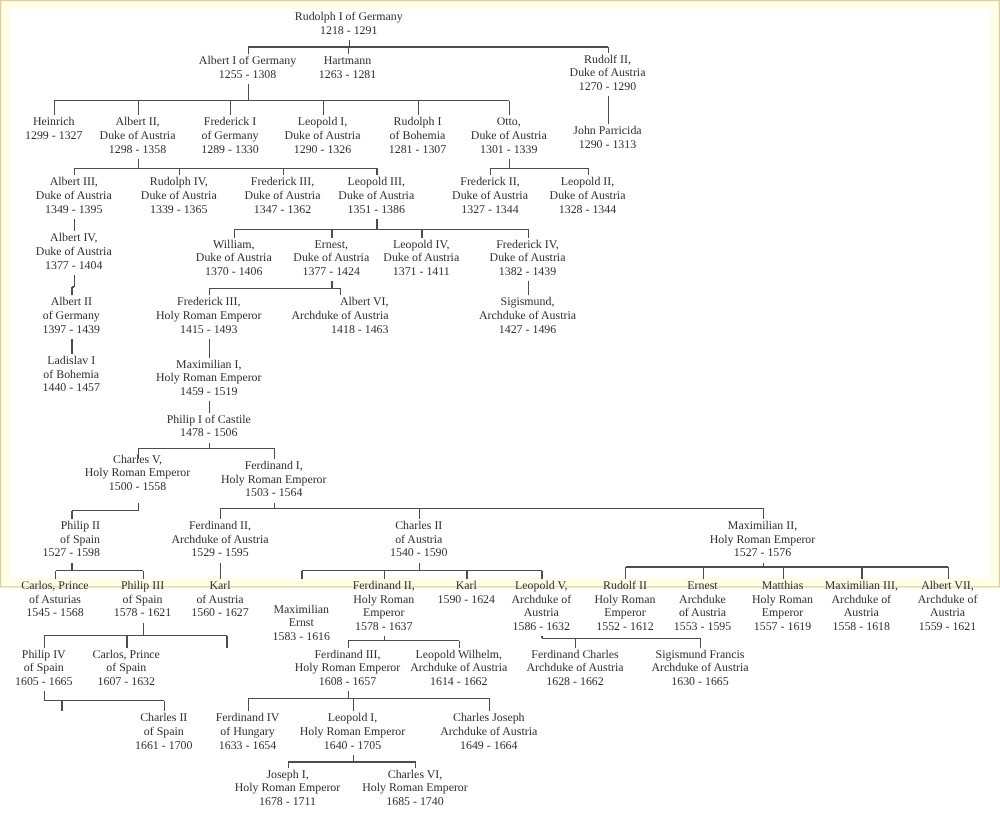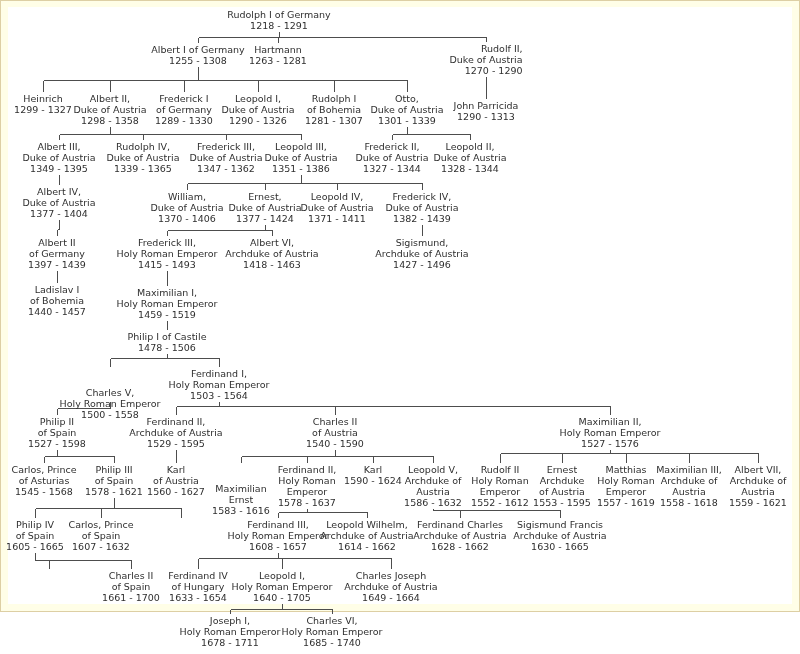--- a/index.html
+++ b/index.html
@@ -3,24 +3,25 @@
 <meta charset="utf-8">
 <style>
   html, body { margin: 0; padding: 0; }
   body {
     width: 800px; height: 654px;
     font-family: "DejaVu Sans", sans-serif;
     overflow: hidden;
   }
   #page {
     position: relative;
-    width: 800px; height: 612px;
+    width: 800px; height: 470px;
     background: var(--frame-bg, #fffee7);
     box-sizing: border-box;
     border: 1px solid var(--frame-border, #ddcfa4);
+    font-family: Liberation Serif, serif;
   }
   #canvas {
     position: absolute;
     left: 7px; top: 6px; right: 7px; bottom: 7px;
     background: var(--canvas-bg, #ffffff);
   }
   #connectors {
     position: absolute; left: 0; top: 0;
     width: 800px; height: 654px;
     pointer-events: none;
@@ -162,21 +163,21 @@
         <div class="pline">1218 - 1291</div>
       </div>
       <div class="person" style="left: 197px; top: 43px;">
         <div class="pline">Albert I of Germany</div>
         <div class="pline">1255 - 1308</div>
       </div>
       <div class="person" style="left: 277px; top: 43px;">
         <div class="pline">Hartmann</div>
         <div class="pline">1263 - 1281</div>
       </div>
-      <div class="person" style="left: 485px; top: 42px; text-align: right;">
+      <div class="person" style="left: 485px; top: 42px;">
         <div class="pline">Rudolf II,</div>
         <div class="pline">Duke of Austria</div>
         <div class="pline">1270 - 1290</div>
       </div>
       <div class="person" style="left: 42px; top: 92px;">
         <div class="pline">Heinrich</div>
         <div class="pline">1299 - 1327</div>
       </div>
       <div class="person" style="left: 109px; top: 92px;">
         <div class="pline">Albert II,</div>
@@ -265,21 +266,21 @@
       <div class="person" style="left: 56px; top: 236px;">
         <div class="pline">Albert II</div>
         <div class="pline">of Germany</div>
         <div class="pline">1397 - 1439</div>
       </div>
       <div class="person" style="left: 166px; top: 236px;">
         <div class="pline">Frederick III,</div>
         <div class="pline">Holy Roman Emperor</div>
         <div class="pline">1415 - 1493</div>
       </div>
-      <div class="person" style="left: 271px; top: 236px;">
+      <div class="person" style="left: 271px; top: 236px; text-align: right;">
         <div class="pline">Albert VI,</div>
         <div class="pline">Archduke of Austria</div>
         <div class="pline">1418 - 1463</div>
       </div>
       <div class="person" style="left: 421px; top: 236px;">
         <div class="pline">Sigismund,</div>
         <div class="pline">Archduke of Austria</div>
         <div class="pline">1427 - 1496</div>
       </div>
       <div class="person" style="left: 56px; top: 283px;">
@@ -289,31 +290,31 @@
       </div>
       <div class="person" style="left: 166px; top: 286px;">
         <div class="pline">Maximilian I,</div>
         <div class="pline">Holy Roman Emperor</div>
         <div class="pline">1459 - 1519</div>
       </div>
       <div class="person" style="left: 166px; top: 330px;">
         <div class="pline">Philip I of Castile</div>
         <div class="pline">1478 - 1506</div>
       </div>
-      <div class="person" style="left: 109px; top: 386px; text-align: center;">
+      <div class="person" style="left: 109px; top: 362px; text-align: center;">
         <div class="pline">Charles V,</div>
         <div class="pline">Holy Roman Emperor</div>
         <div class="pline">1500 - 1558</div>
       </div>
       <div class="person" style="left: 218px; top: 367px;">
         <div class="pline">Ferdinand I,</div>
         <div class="pline">Holy Roman Emperor</div>
         <div class="pline">1503 - 1564</div>
       </div>
-      <div class="person" style="left: 56px; top: 415px;">
+      <div class="person" style="left: 56px; top: 415px; text-align: right;">
         <div class="pline">Philip II</div>
         <div class="pline">of Spain</div>
         <div class="pline">1527 - 1598</div>
       </div>
       <div class="person" style="left: 175px; top: 415px;">
         <div class="pline">Ferdinand II,</div>
         <div class="pline">Archduke of Austria</div>
         <div class="pline">1529 - 1595</div>
       </div>
       <div class="person" style="left: 334px; top: 415px;">

